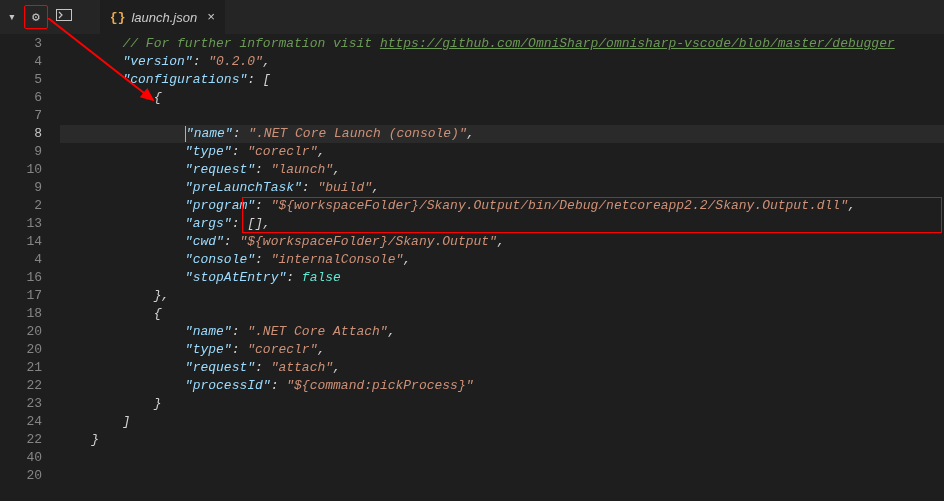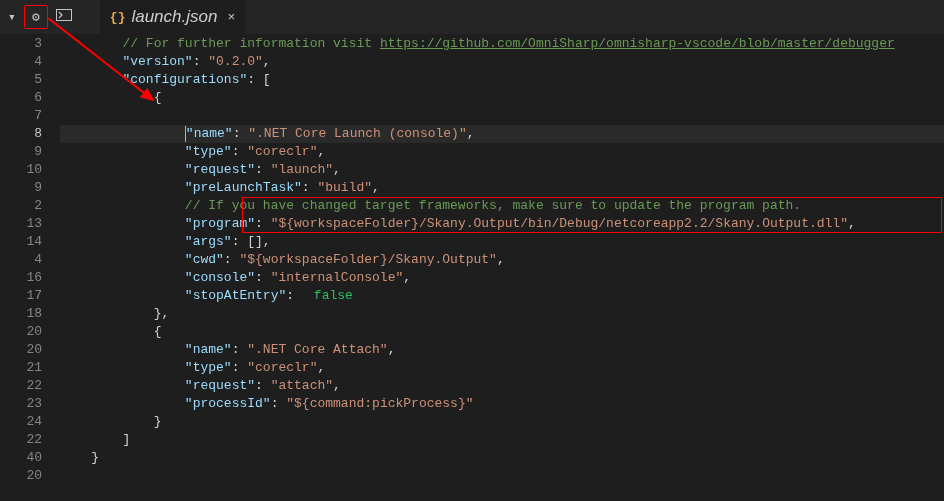--- a/index.html
+++ b/index.html
@@ -49,21 +49,21 @@
 }
 .tab-icon {
   color: #e8ab53;
   font-style: normal;
   font-weight: bold;
 }
 .tab-title {
   color: #cccccc;
   font-style: italic;
   font-family: 'Segoe UI', sans-serif;
-  font-size: 17px;
+  font-size: 13px;
 }
 .tab-close {
   color: #cccccc;
   margin-left: 4px;
   cursor: pointer;
 }
 .editor {
   display: flex;
   height: calc(100% - 35px);
   position: relative;
@@ -85,29 +85,30 @@
 }
 .code {
   flex: 1;
   position: relative;
 }
 .code-line {
   height: 18px;
   line-height: 18px;
   white-space: pre;
   position: relative;
+  font-style: italic;
 }
 .code-line.current {
   background: #2a2a2a;
 }
 .comment { color: #6a9955; }
 .string { color: #ce9178; }
 .key { color: #9cdcfe; }
 .punct { color: #d4d4d4; }
-.bool { color: #22c55e; margin-left: 12px; }
+.bool { color: #5eead4; }
 .link { color: #6a9955; text-decoration: underline; }
 
 .arrow-line {
   position: absolute;
   top: 18px;
   left: 48px;
   width: 120px;
   height: 95px;
   pointer-events: none;
   z-index: 10;
@@ -192,21 +193,20 @@
 
     <div class="code-line">        <span class="comment">// For further information visit </span><span class="link">https://github.com/OmniSharp/omnisharp-vscode/blob/master/debugger</span></div>
     <div class="code-line">        <span class="key">"version"</span><span class="punct">: </span><span class="string">"0.2.0"</span><span class="punct">,</span></div>
     <div class="code-line">        <span class="key">"configurations"</span><span class="punct">: [</span></div>
     <div class="code-line">            <span class="punct">{</span></div>
     <div class="code-line">                </div>
     <div class="code-line current">                <span class="cursor"></span><span class="key">"name"</span><span class="punct">: </span><span class="string">".NET Core Launch (console)"</span><span class="punct">,</span></div>
     <div class="code-line">                <span class="key">"type"</span><span class="punct">: </span><span class="string">"coreclr"</span><span class="punct">,</span></div>
     <div class="code-line">                <span class="key">"request"</span><span class="punct">: </span><span class="string">"launch"</span><span class="punct">,</span></div>
     <div class="code-line">                <span class="key">"preLaunchTask"</span><span class="punct">: </span><span class="string">"build"</span><span class="punct">,</span></div>
-    <div class="code-line">                <span class="comment">// If you have changed target frameworks, make sure to update the program path.</span></div>
     <div class="code-line">                <span class="key">"program"</span><span class="punct">: </span><span class="string">"${workspaceFolder}/Skany.Output/bin/Debug/netcoreapp2.2/Skany.Output.dll"</span><span class="punct">,</span></div>
     <div class="code-line">                <span class="key">"args"</span><span class="punct">: [],</span></div>
     <div class="code-line">                <span class="key">"cwd"</span><span class="punct">: </span><span class="string">"${workspaceFolder}/Skany.Output"</span><span class="punct">,</span></div>
     <div class="code-line">                <span class="key">"console"</span><span class="punct">: </span><span class="string">"internalConsole"</span><span class="punct">,</span></div>
     <div class="code-line">                <span class="key">"stopAtEntry"</span><span class="punct">: </span><span class="bool">false</span></div>
     <div class="code-line">            <span class="punct">},</span></div>
     <div class="code-line">            <span class="punct">{</span></div>
     <div class="code-line">                <span class="key">"name"</span><span class="punct">: </span><span class="string">".NET Core Attach"</span><span class="punct">,</span></div>
     <div class="code-line">                <span class="key">"type"</span><span class="punct">: </span><span class="string">"coreclr"</span><span class="punct">,</span></div>
     <div class="code-line">                <span class="key">"request"</span><span class="punct">: </span><span class="string">"attach"</span><span class="punct">,</span></div>

